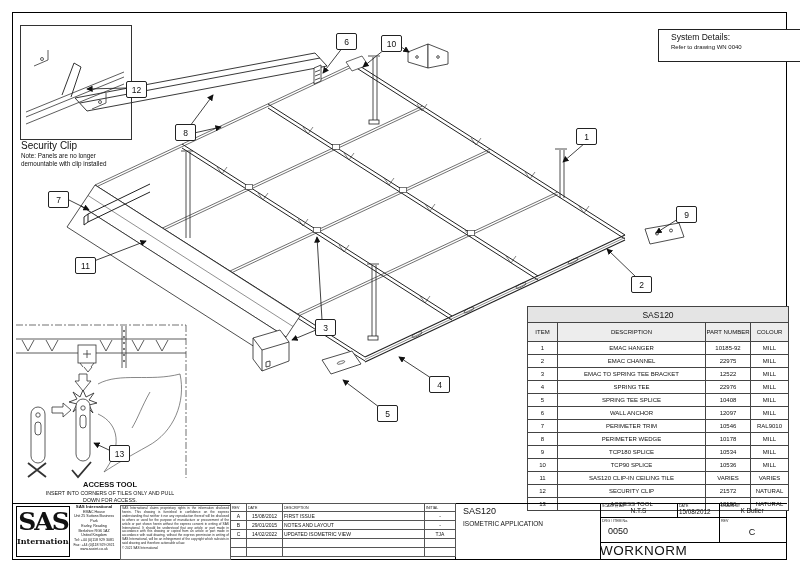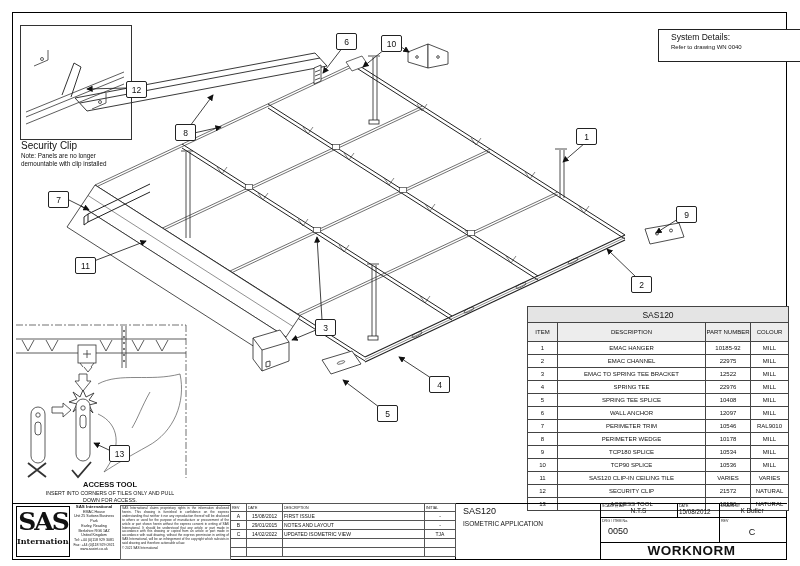--- a/index.html
+++ b/index.html
@@ -40,21 +40,21 @@
          font-size:3.2px;line-height:3.9px;text-align:justify;color:#222;overflow:hidden;}
   .discl .cp{margin-top:1px;font-size:3.2px;}
   table.revs{left:230px;top:503px;width:225px;position:absolute;border-collapse:collapse;table-layout:fixed;}
   table.revs td{border:0.6px solid #555;padding:0 1px;font-size:5px;height:8px;overflow:hidden;white-space:nowrap;}
   table.revs tr.rhead td{font-size:3.6px;height:7px;}
   .tb-title{left:463px;top:506px;font-size:9px;}
   .tb-sub{left:463px;top:520px;font-size:6.5px;}
   .lbl{font-size:3.6px;color:#222;}
   .val7{font-size:6.5px;}
   .val9{font-size:9px;}
-  .worknorm{left:600px;top:543px;width:183px;text-align:center;font-size:13.5px;font-weight:bold;letter-spacing:0.5px;}
+  .worknorm{left:600px;top:543px;width:183px;text-align:left;font-size:13.5px;font-weight:normal;letter-spacing:0.5px;}
   .hline{border-top:1px solid #000;height:0;}
 </style>
 </head>
 <body>
 
 <div class="abs frame"></div>
 
 <svg class="abs draw" viewBox="0 0 800 566">
   <defs>
     <marker id="ar" markerWidth="8" markerHeight="8" refX="7" refY="4" orient="auto">

